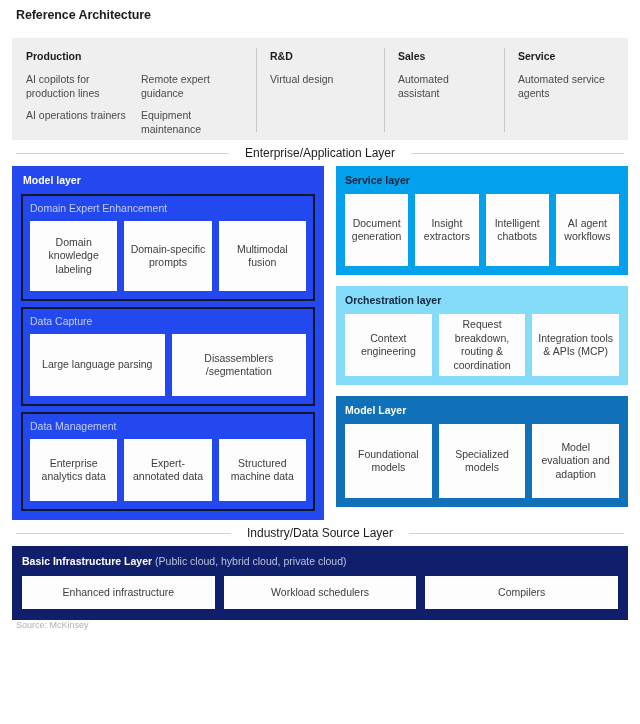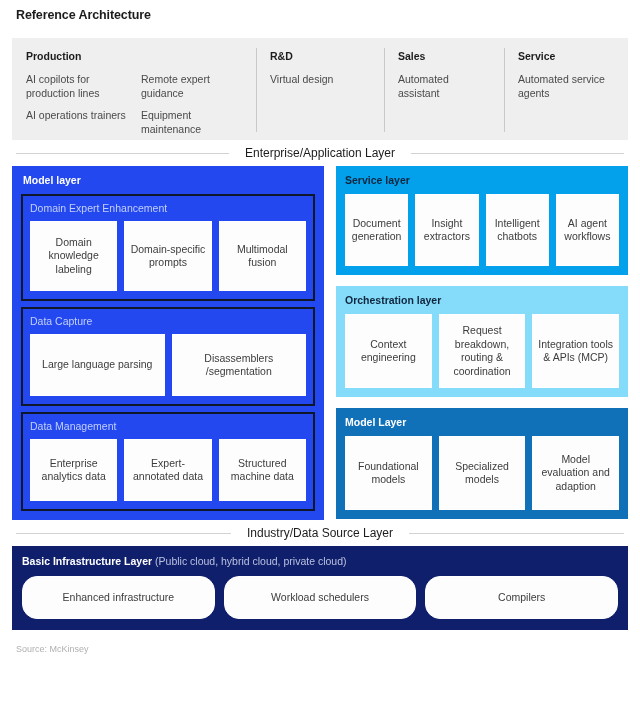--- a/index.html
+++ b/index.html
@@ -137,48 +137,47 @@
   .cards.h-mid  .card   { height: 62px; }
 
   
   .service-layer { background: #03a0ec; }
   .service-layer > .panel-title { color: #10263d; }
   .service-layer .card { height: 72px; }
 
   
   .orch-layer { background: #84dbfa; }
   .orch-layer > .panel-title { color: #10263d; }
-  .orch-layer .card { height: 74px; }
+  .orch-layer .card { height: 62px; }
 
   
   .model-layer { background: #1070b8; }
   .model-layer > .panel-title { color: #ffffff; }
   .model-layer .card { height: 74px; }
 
   
   .infra {
     background: #101f6b;
     padding: 9px 10px 11px 10px;
   }
   .infra-title {
     font-size: 10.5px;
     color: #ffffff;
     margin-bottom: 9px;
   }
   .infra-title b { font-weight: bold; }
   .infra-title span { color: #b9c0e0; font-weight: normal; }
   .infra .cards { gap: 9px; }
-  .infra .card { height: 43px; border-radius: 15px; }
+  .infra .card { height: 33px; }
 
   
   .source {
     font-size: 9px;
     color: #b0b0b0;
     padding-left: 4px;
-    padding-top: 14px;
   }
 </style>
 </head>
 <body>
 
 <div class="page">
 
   <div class="page-title">Reference Architecture</div>
 
   <div class="usecase-band">

